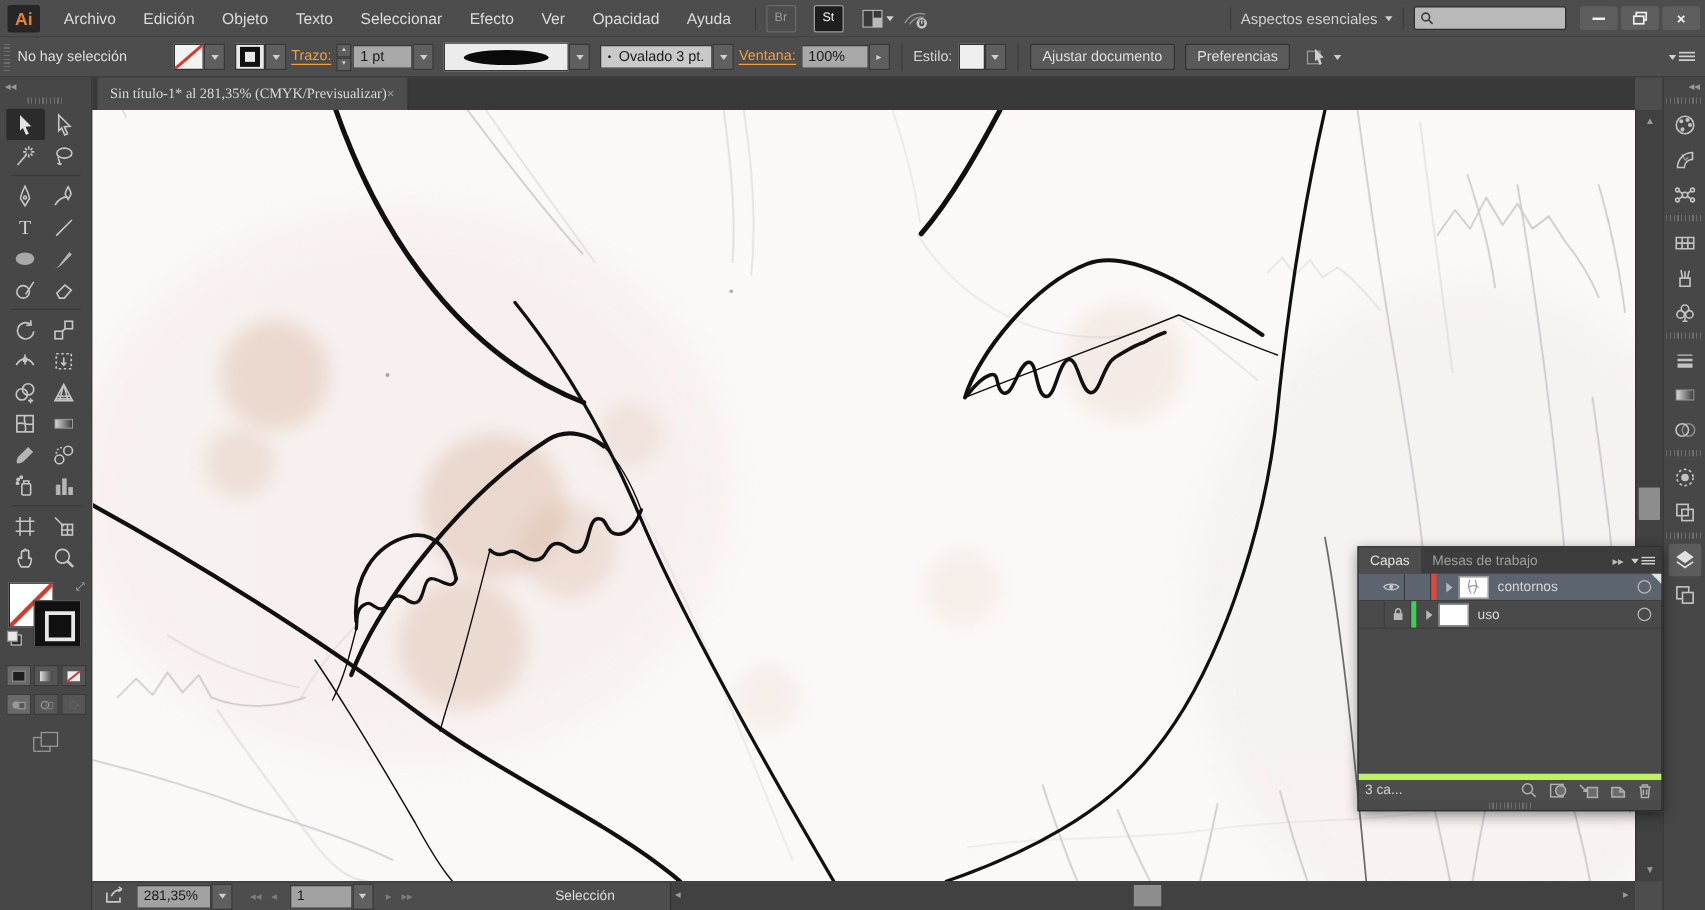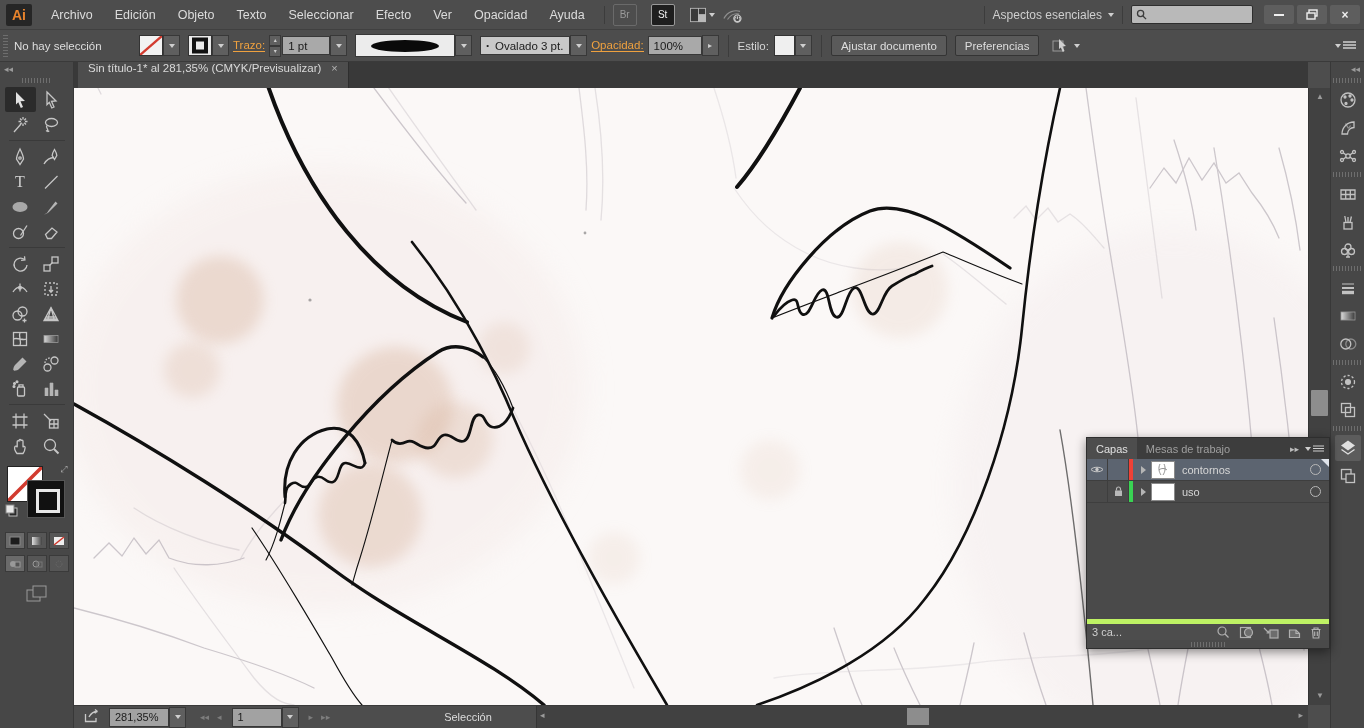--- a/index.html
+++ b/index.html
@@ -36,22 +36,22 @@
        align-items:center;justify-content:center;color:#cfcfcf;font-size:8px;}
   .swatch-box{width:22px;height:19px;background:#f2f2f2;border:1px solid #333;position:relative;}
   .cb-btn{background:#5a5a5a;border:1px solid #343434;border-radius:2px;height:19px;
           display:flex;align-items:center;padding:0 9px;color:#dedede;}
   .stepper{display:flex;flex-direction:column;width:12px;margin-right:1px;}
   .stepper span{height:9px;background:#5f5f5f;border:1px solid #383838;font-size:6px;line-height:8px;
                 text-align:center;color:#ccc;}
   .cb-div{width:1px;height:22px;background:#3c3c3c;margin:0 9px;}
   
   .tabbar{position:absolute;left:74px;top:62px;width:1234px;height:26px;background:#393939;}
-  .doc-tab{position:absolute;left:4px;top:0;height:26px;background:#4d4d4d;display:flex;
-           padding:0 10px;gap:10px;font-size:11.5px;color:#d9d9d9;border-right:1px solid #2e2e2e;}
+  .doc-tab{position:absolute;left:4px;top:0;height:26px;background:#4d4d4d;display:flex;align-items:center;
+           padding:0 10px;font-size:11.5px;color:#d9d9d9;border-right:1px solid #2e2e2e;font-family:Liberation Serif, serif;}
   .doc-tab .x{color:#b5b5b5;font-size:11px;}
   
   .left-dock{position:absolute;left:0;top:62px;width:74px;height:666px;background:#474747;
              border-right:1px solid #383838;box-sizing:border-box;}
   .dock-head{height:13px;display:flex;align-items:center;padding:0 4px;color:#9a9a9a;font-size:9px;}
   .grip-h{height:5px;width:30px;margin:3px auto 4px auto;
           background:repeating-linear-gradient(90deg,#6e6e6e 0 1px,transparent 1px 3px);}
   .toolgrid{width:64px;margin:0 auto;display:flex;flex-wrap:wrap;}
   .tool{width:31px;height:25px;display:flex;align-items:center;justify-content:center;}
   .tool.active{background:#2b2b2b;border-radius:2px;}
@@ -82,21 +82,21 @@
   .dock-icon svg{stroke:#c2c2c2;fill:none;stroke-width:1.3;}
   .dock-icon.active{background:#5c5c5c;border-radius:2px;}
   
   .layers-panel{position:absolute;left:1086px;top:437px;width:244px;height:212px;background:#4a4a4a;
                 border:1px solid #2e2e2e;box-sizing:border-box;box-shadow:0 3px 10px rgba(0,0,0,.45);font-size:11px;}
   .lp-header{height:21px;background:#3d3d3d;display:flex;align-items:stretch;}
   .lp-tab{padding:0 9px;display:flex;align-items:center;color:#9f9f9f;}
   .lp-tab.active{background:#4d4d4d;color:#e0e0e0;}
   .lp-hicons{margin-left:auto;display:flex;align-items:center;gap:6px;padding-right:5px;color:#bdbdbd;font-size:9px;}
   .lp-row{height:21px;display:flex;align-items:center;border-bottom:1px solid #3e3e3e;position:relative;}
-  .lp-row.selected{background:#5c6470;}
+  .lp-row.selected{background:#5c6470;padding-left:16px;}
   .lp-cell{width:21px;height:21px;border-right:1px solid #3e3e3e;display:flex;align-items:center;justify-content:center;box-sizing:border-box;}
   .colorbar{width:4px;height:21px;margin-right:3px;}
   .lp-exp{width:0;height:0;border-left:5px solid #b5b5b5;border-top:4px solid transparent;border-bottom:4px solid transparent;margin:0 5px;}
   .lp-thumb{width:22px;height:16px;background:#fff;border:1px solid #8a8a8a;margin-right:7px;}
   .lp-target{margin-left:auto;margin-right:8px;width:9px;height:9px;border:1px solid #b8b8b8;border-radius:50%;}
   .lp-bottom{position:absolute;left:0;bottom:8px;width:100%;height:21px;background:#4d4d4d;
              border-top:5px solid #bef264;display:flex;align-items:center;box-sizing:border-box;}
   .lp-bicon{margin-right:9px;display:flex;align-items:center;}
   .lp-bicon svg{stroke:#b0b0b0;fill:none;stroke-width:1.2;}
   .lp-grip{position:absolute;left:50%;bottom:1px;transform:translateX(-50%);width:34px;height:5px;
@@ -204,21 +204,21 @@
         <span class="tri-down"></span>
       </div>
     <div style="width:8px;"></div>
     <div class="field" style="width:78px;background:#c9c9c9;gap:6px;">
       <span style="font-size:8px;">•</span>
       <span>Ovalado 3 pt.</span>
     </div>
     <div class="ddl">
         <span class="tri-down"></span>
       </div>
-    <span class="orange-label">Opacidad:</span>
+    <span class="orange-label">Ventana:</span>
     <div class="field" style="width:42px;">100%</div>
     <div class="ddl">
         <span style="font-size:8px;">▸</span>
       </div>
     <div class="cb-div"></div>
     <span style="margin-right:5px;">Estilo:</span>
     <div class="swatch-box" style="width:19px;background:#efefef;"></div>
     <div class="ddl">
         <span class="tri-down"></span>
       </div>

